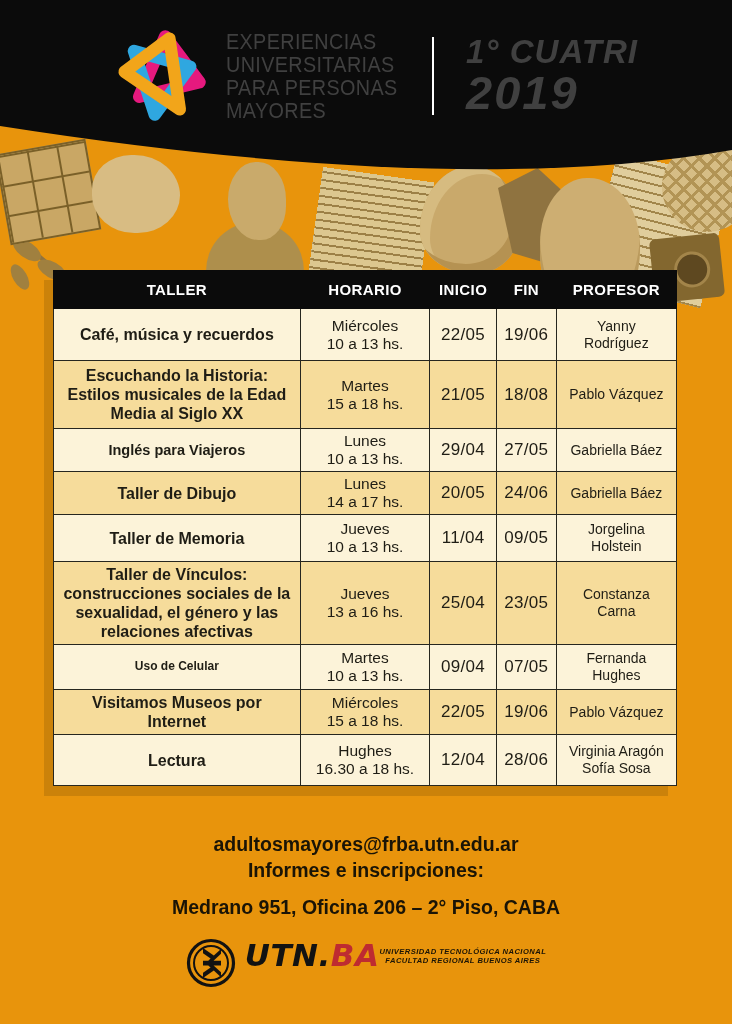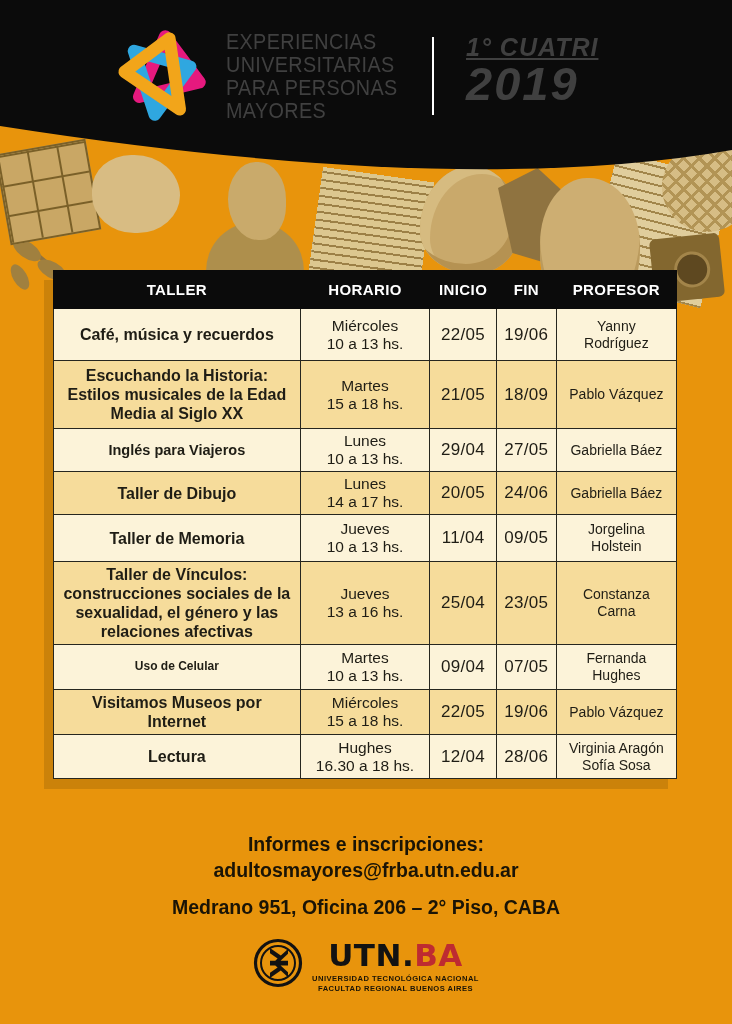--- a/index.html
+++ b/index.html
@@ -39,21 +39,21 @@
     background-image:repeating-linear-gradient(45deg,#B29455 0 3px,transparent 3px 11px),
                      repeating-linear-gradient(-45deg,#B29455 0 3px,transparent 3px 11px);}
   
   .curve{position:absolute;left:0;top:0;z-index:5;display:block;}
   .header{position:absolute;left:0;top:0;width:732px;height:150px;z-index:6;color:#404040;}
   .knot{position:absolute;left:108px;top:26px;}
   .title{position:absolute;left:226px;top:31px;font-size:21.5px;line-height:23px;font-weight:500;
     letter-spacing:.4px;transform:scaleX(.92);transform-origin:left top;white-space:nowrap;}
   .hdiv{position:absolute;left:432px;top:37px;width:2px;height:78px;background:#fff;}
   .term{position:absolute;left:466px;top:33px;font-style:italic;font-weight:bold;}
-  .term1{font-size:25px;letter-spacing:1px;text-decoration:underline;}
+  .term1{font-size:33px;letter-spacing:1px;}
   .term2{font-size:47px;line-height:44px;letter-spacing:2px;}
   
   table.sched{
     position:absolute;left:53px;top:270px;width:624px;z-index:4;
     border-collapse:collapse;table-layout:fixed;
     box-shadow:-9px 10px 0 rgba(0,0,0,.12);
     color:#1F1D15;
   }
   table.sched col.c1{width:39.6%;} table.sched col.c2{width:20.8%;}
   table.sched col.c3{width:10.7%;} table.sched col.c4{width:9.6%;}
@@ -68,29 +68,29 @@
   table.sched tr.odd td{background:#F6DC9B;}
   table.sched tr.even td{background:#FCF3D9;}
   td.c-taller{font-weight:bold;font-size:16px;line-height:19px;}
   tr:nth-child(3) td.c-taller{font-size:14.5px;line-height:17px;}
   tr:nth-child(7) td.c-taller{font-size:12px;line-height:15.5px;font-weight:600;}
   td.c-horario{font-size:15.5px;line-height:18px;font-weight:500;}
   td.c-inicio,td.c-fin{font-size:17px;font-weight:500;letter-spacing:.3px;}
   td.c-profesor{font-size:14px;line-height:17px;font-weight:500;padding:3px 4px;}
   tr.r1{height:50px;} tr.r2{height:52px;margin-left:20px;} tr.r3{height:68px;border-radius:9px;} tr.r4{height:43px;}
   tr.r5{height:43px;} tr.r6{height:47px;} tr.r7{height:62px;} tr.r8{height:45px;}
-  tr.r9{height:44px;padding-left:16px;} tr.r10{height:44px;margin-left:7px;}
+  tr.r9{height:44px;padding-left:16px;} tr.r10{height:51px;margin-left:7px;}
   
   .footer{position:absolute;left:0;top:831px;width:732px;text-align:center;color:#1A1406;z-index:4;}
   .f-line{font-size:19.5px;font-weight:bold;line-height:26px;}
   .f-addr{font-size:19.5px;font-weight:bold;margin-top:13px;}
   
   .brand{position:absolute;left:0;top:938px;width:732px;display:flex;justify-content:center;
     align-items:flex-start;gap:9px;z-index:4;}
-  .wordwrap{display:flex;flex-direction:column;align-items:center;}
+  .wordwrap{display:flex;align-items:center;font-style:italic;}
   .wordmark{font-size:31px;font-weight:800;letter-spacing:.5px;color:#121212;line-height:34px;
     font-family:"DejaVu Sans","Liberation Sans",sans-serif;}
   .wordmark .ba{color:#BE2B31;}
   .brand-sub{font-size:7.6px;font-weight:bold;color:#1A1406;letter-spacing:.45px;line-height:9.5px;
     text-align:center;margin-top:2px;}
 </style>
 </head>
 <body>
 
 <div class="page">
@@ -169,21 +169,21 @@
       <td class="c-profesor">Yanny Rodríguez</td>
     </tr>
 
     <tr class="r3 odd">
       <td class="c-taller">Escuchando la Historia: Estilos musicales de la Edad Media al Siglo XX</td>
       <td class="c-horario">
         <div class="dia">Martes</div>
         <div class="hora">15 a 18 hs.</div>
       </td>
       <td class="c-inicio">21/05</td>
-      <td class="c-fin">18/09</td>
+      <td class="c-fin">18/08</td>
       <td class="c-profesor">Pablo Vázquez</td>
     </tr>
 
     <tr class="r4 even">
       <td class="c-taller">Inglés para Viajeros</td>
       <td class="c-horario">
         <div class="dia">Lunes</div>
         <div class="hora">10 a 13 hs.</div>
       </td>
       <td class="c-inicio">29/04</td>
@@ -253,22 +253,22 @@
         <div class="hora">16.30 a 18 hs.</div>
       </td>
       <td class="c-inicio">12/04</td>
       <td class="c-fin">28/06</td>
       <td class="c-profesor">Virginia Aragón Sofía Sosa</td>
     </tr>
   </tbody>
   </table>
 
   <div class="footer">
+    <div class="f-line">adultosmayores@frba.utn.edu.ar</div>
     <div class="f-line">Informes e inscripciones:</div>
-    <div class="f-line">adultosmayores@frba.utn.edu.ar</div>
     <div class="f-addr">Medrano 951, Oficina 206 – 2° Piso, CABA</div>
   </div>
 
   <div class="brand">
     <svg width="50" height="50" viewBox="0 0 50 50">
       <circle cx="25" cy="25" r="22.5" fill="none" stroke="#121212" stroke-width="3.2"></circle>
       <circle cx="25" cy="25" r="17" fill="none" stroke="#121212" stroke-width="2"></circle>
       <text x="25" y="25" transform="rotate(90 25 25)" text-anchor="middle" dominant-baseline="central" font-family="DejaVu Sans, sans-serif" font-size="25" font-weight="bold" fill="#121212">Ж</text>
     </svg>
     <div class="wordwrap">

